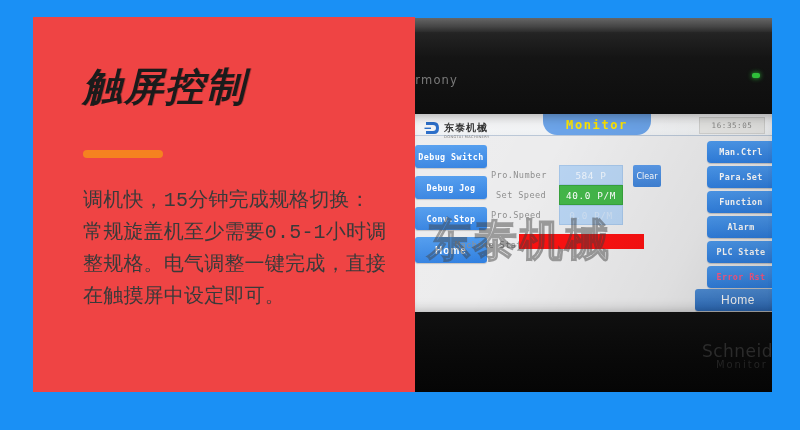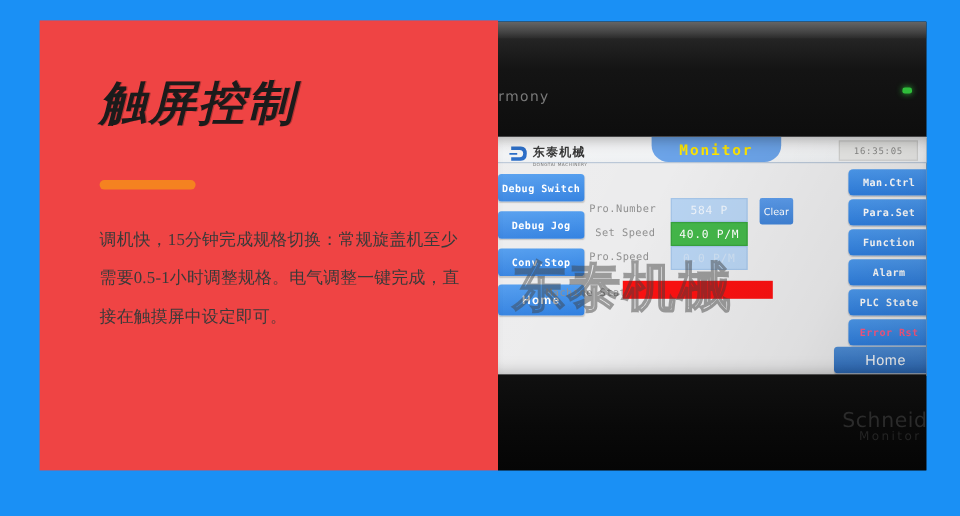--- a/index.html
+++ b/index.html
@@ -23,22 +23,22 @@
     white-space:nowrap;
     font-family:"DejaVu Sans","Liberation Sans",sans-serif;
     text-shadow:1px 0 0 rgba(0,0,0,.25);
   }
   .accent-bar{
     position:absolute;left:50px;top:133px;
     width:80px;height:8px;border-radius:5px;background:#f58220;
   }
   .body-copy{
     position:absolute;left:50px;top:168px;width:305px;
-    font-size:14px;line-height:32px;color:#3a3a3a;
-    font-family:Liberation Serif, serif;
+    font-size:20px;line-height:32px;color:#3a3a3a;
+    font-family:Liberation Mono, monospace;
     letter-spacing:.2px;
   }
 
   
   .photo{
     position:absolute;left:415px;top:18px;width:357px;height:374px;
     background:#0a0a0a;overflow:hidden;
   }
   .bezel-top{
     position:absolute;left:0;top:0;width:100%;height:100px;

